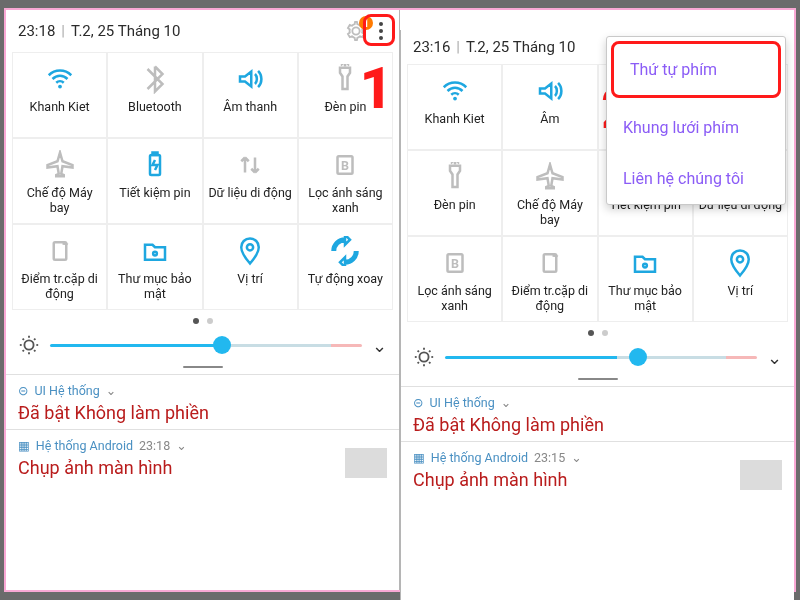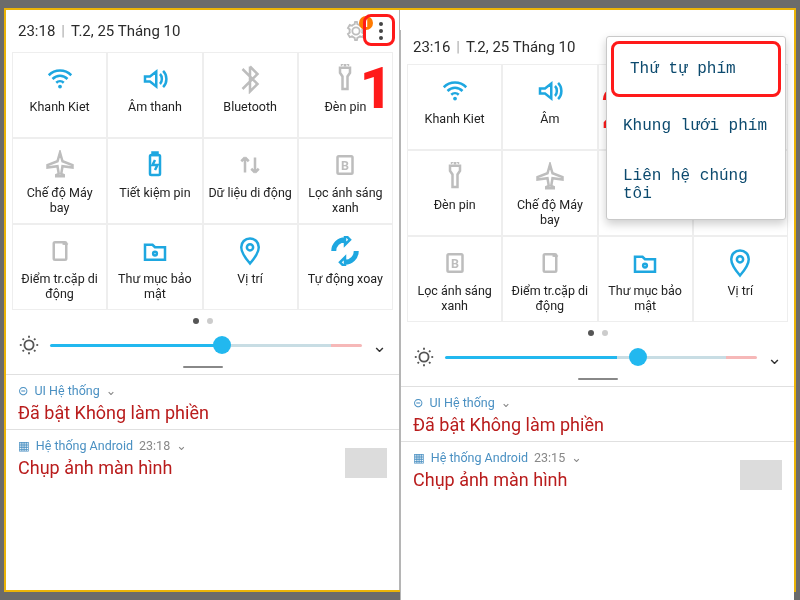--- a/index.html
+++ b/index.html
@@ -12,21 +12,21 @@
     display: flex;
     align-items: center;
     justify-content: center;
   }
   .frame {
     width: 792px;
     height: 584px;
     background: #fff;
     display: flex;
     position: relative;
-    border: 2px solid #eab308;
+    border: 2px solid #f9a8d4;
   }
   .panel {
     width: 50%;
     height: 100%;
     background: #fff;
     position: relative;
     overflow: hidden;
   }
   .panel.left { border-right: 1px solid #b5b5b5; }
   .panel.right { border-left: 1px solid #b5b5b5; margin-top: 20px; }
@@ -154,22 +154,21 @@
     width: 180px;
     background: #fff;
     border: 1px solid #c9c9c9;
     border-radius: 3px;
     box-shadow: 0 4px 10px rgba(0,0,0,0.2);
     z-index: 50;
   }
   .popup .item {
     padding: 16px 16px;
     font-size: 16px;
-    color: #0c4a6e;
-    font-family: Liberation Mono, monospace;
+    color: #8b5cf6;
   }
   .popup .hl {
     border: 3px solid #ff1a1a;
     border-radius: 8px;
     margin: 4px;
   }
 
   svg { display: block; }
   .c-on { stroke: #1ea7e0; fill: none; stroke-width: 2; }
   .c-off { stroke: #bdbdbd; fill: none; stroke-width: 2; }
@@ -210,32 +209,32 @@
             <svg width="30" height="30" viewBox="0 0 24 24">
               <path class="c-on" d="M3 9c5-5 13-5 18 0M6 12c3.5-3.5 8.5-3.5 12 0M9 15c1.7-1.7 4.3-1.7 6 0"></path>
               <circle cx="12" cy="18" r="1.5" fill="#1ea7e0"></circle>
             </svg>
           </div>
           <div class="lbl">Khanh Kiet</div>
         </div>
         <div class="tile">
           <div class="icon">
             <svg width="30" height="30" viewBox="0 0 24 24">
+              <path class="c-off" d="M12 2v20l6-6-12-12M12 2l6 6-12 12"></path>
+            </svg>
+          </div>
+          <div class="lbl">Bluetooth</div>
+        </div>
+        <div class="tile">
+          <div class="icon">
+            <svg width="30" height="30" viewBox="0 0 24 24">
               <path class="c-on" d="M4 10v4h4l5 4V6l-5 4H4zM16 8c2 2 2 6 0 8M18.5 5.5c3.5 3.5 3.5 9.5 0 13"></path>
             </svg>
           </div>
           <div class="lbl">Âm thanh</div>
-        </div>
-        <div class="tile">
-          <div class="icon">
-            <svg width="30" height="30" viewBox="0 0 24 24">
-              <path class="c-off" d="M12 2v20l6-6-12-12M12 2l6 6-12 12"></path>
-            </svg>
-          </div>
-          <div class="lbl">Bluetooth</div>
         </div>
         <div class="tile">
           <div class="icon">
             <svg width="30" height="30" viewBox="0 0 24 24">
               <path class="c-off" d="M8 3h8v4l-2 3v10h-4V10L8 7V3zM12 1v-2M9 0l1 1M15 0l-1 1"></path>
               <line class="c-off" x1="12" y1="0" x2="12" y2="2"></line>
             </svg>
           </div>
           <div class="lbl">Đèn pin</div>
         </div>

